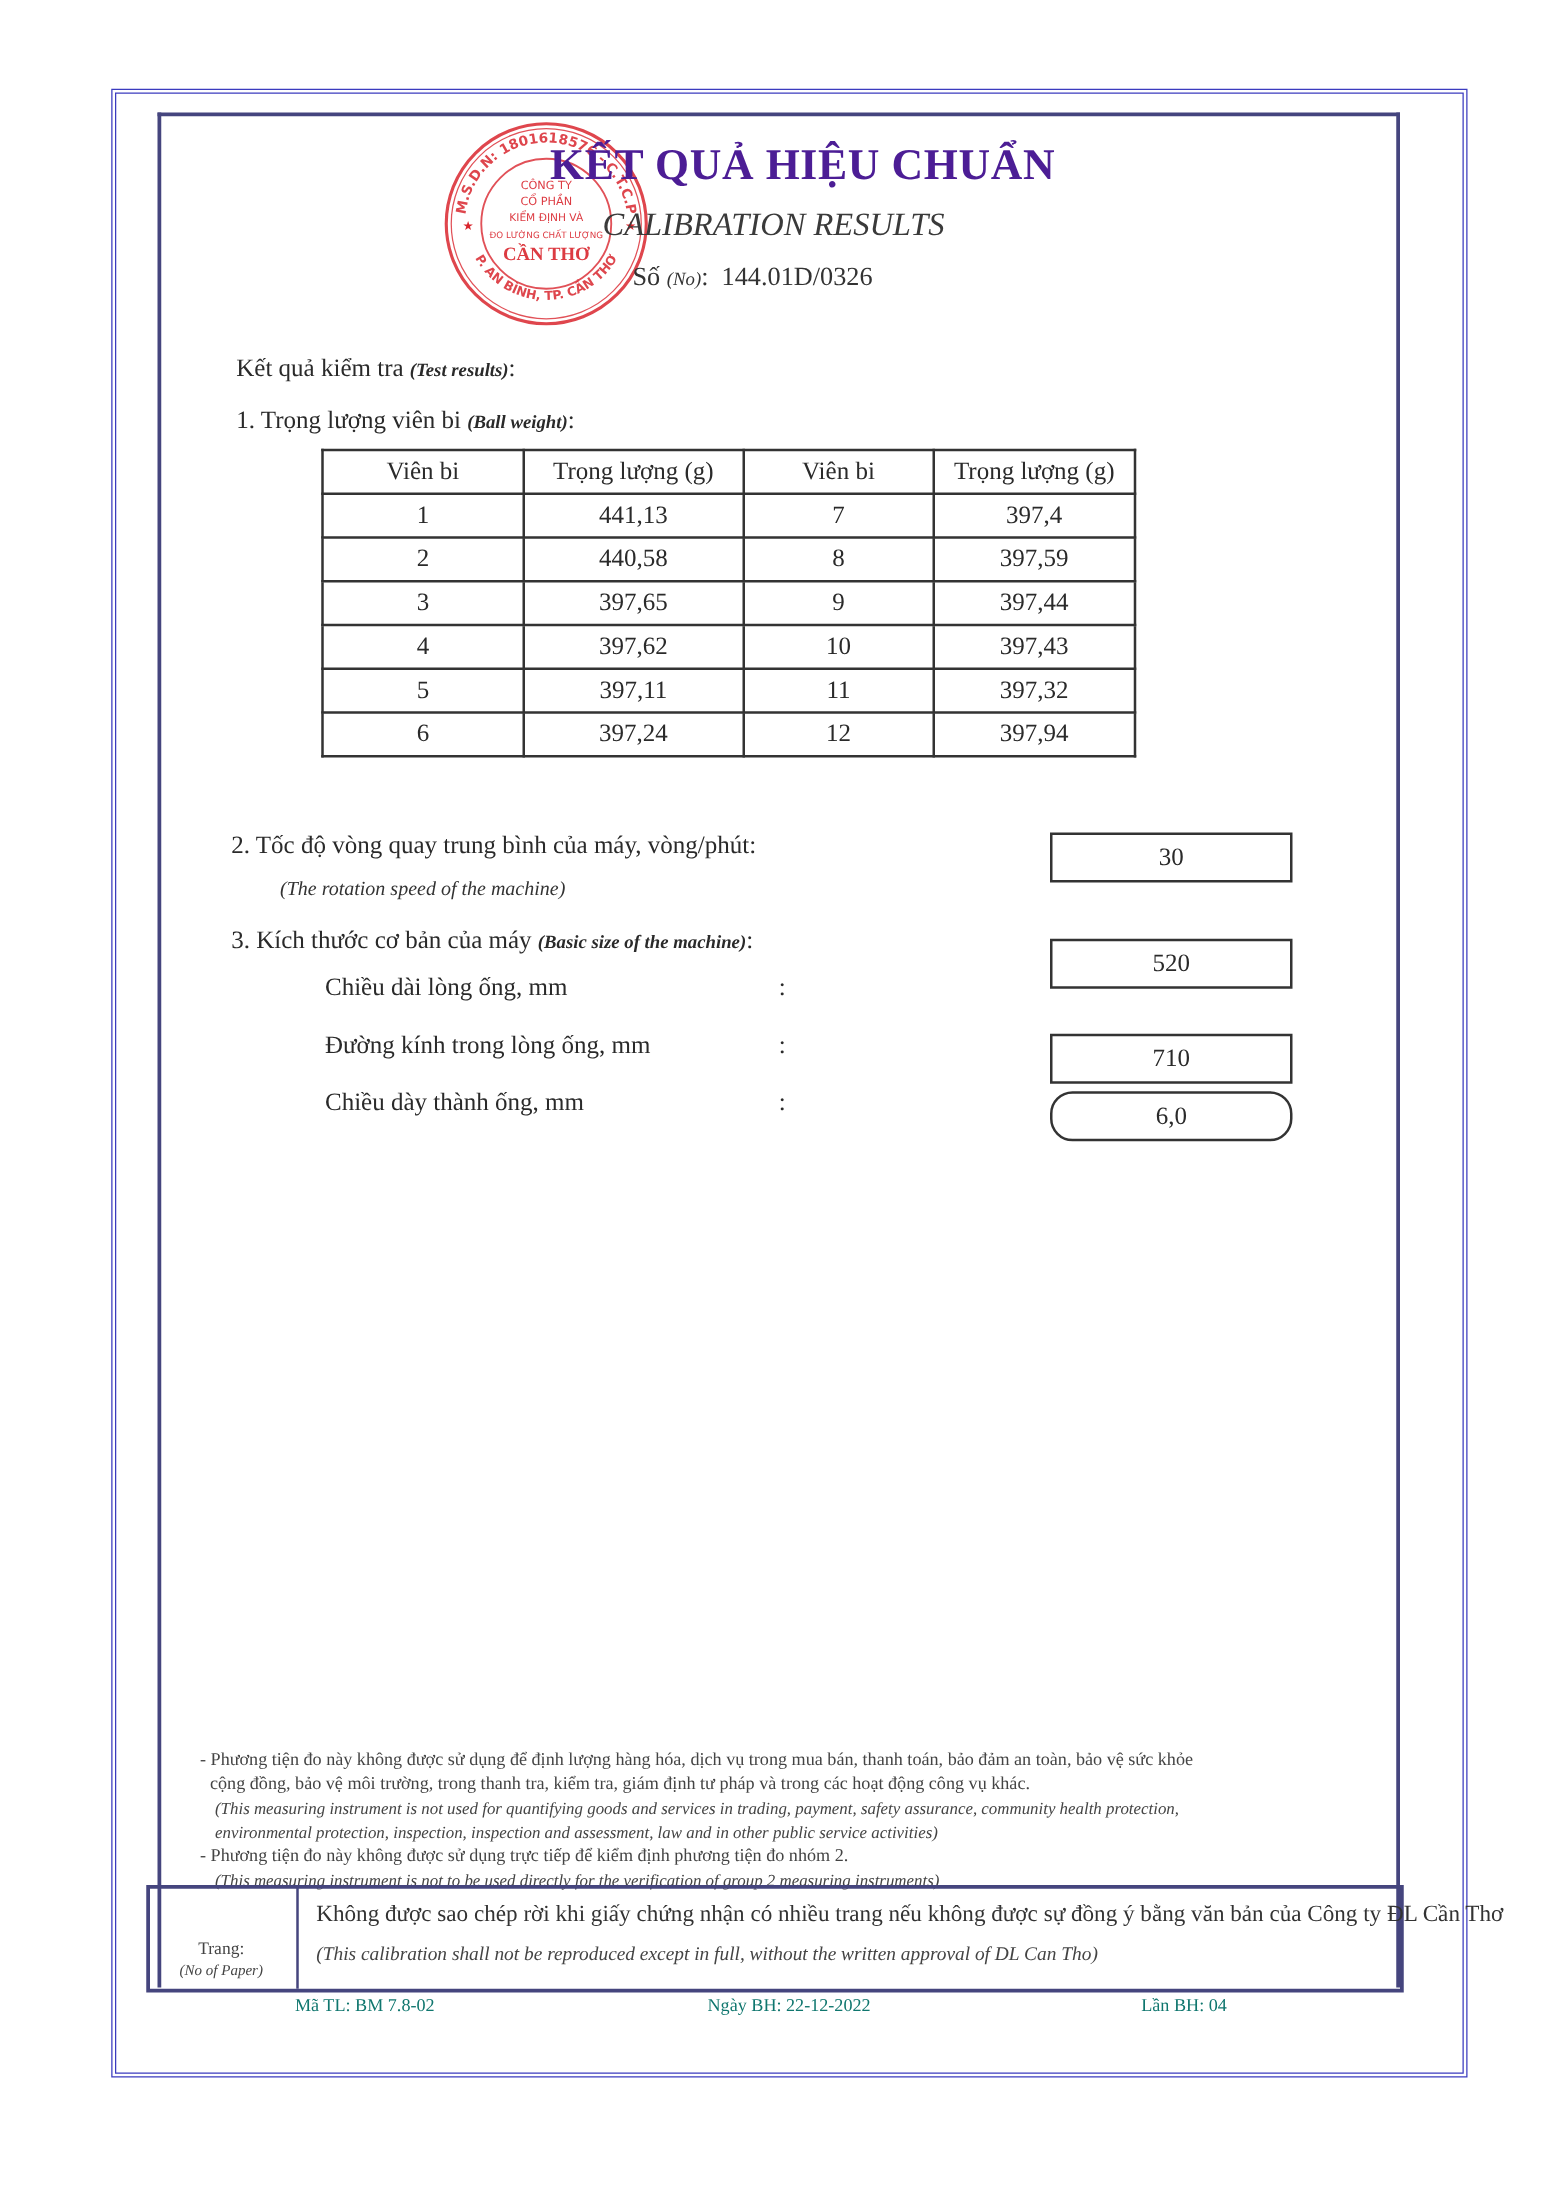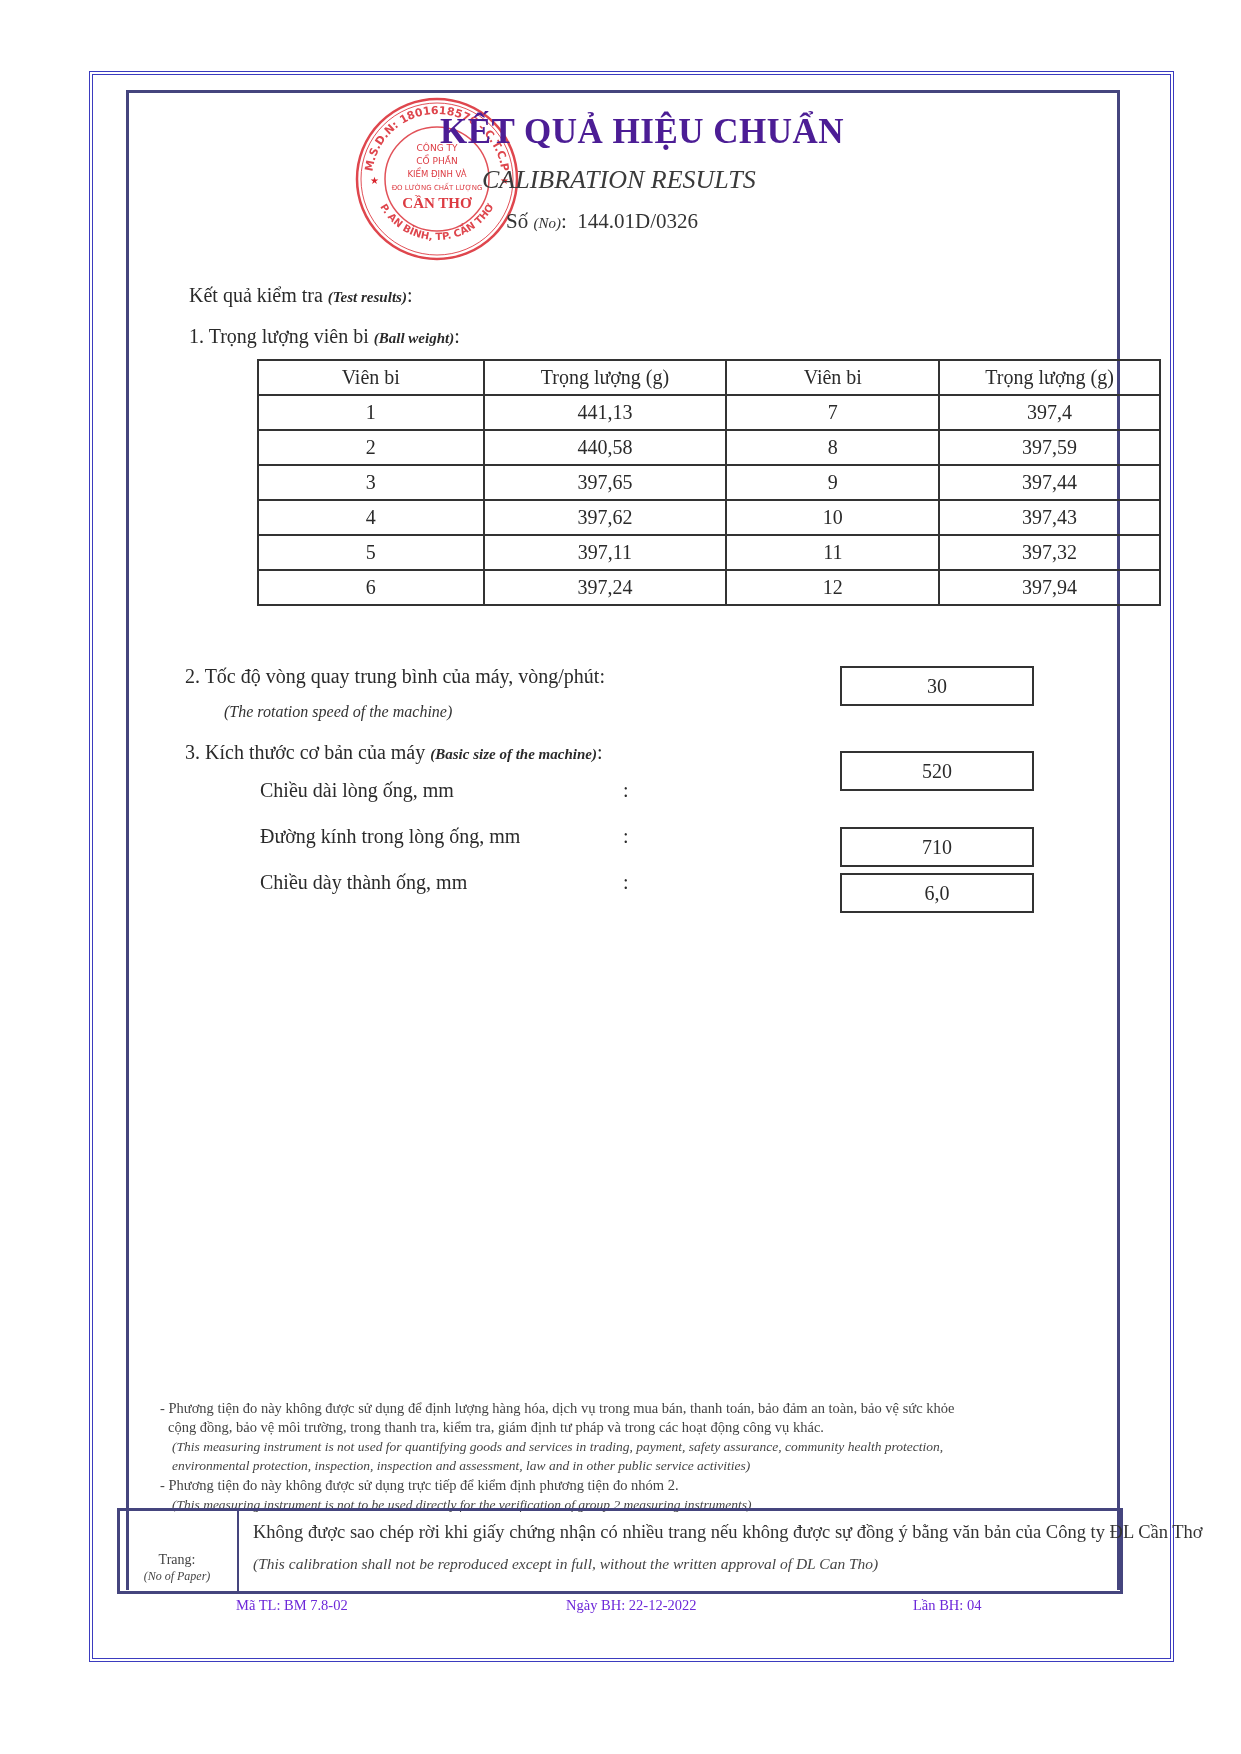--- a/index.html
+++ b/index.html
@@ -11,37 +11,37 @@
   .doc-frame { left:126px; top:90px; width:988px; height:1497px;
                border:3px solid #45457e; border-bottom:none; }
   .title { left:440px; top:112px; font-size:35px; font-weight:bold; letter-spacing:0.5px; color:#4c1d95; white-space:nowrap; }
   .subtitle { left:482px; top:165px; font-size:26px; font-style:italic; color:#3a3a3a; white-space:nowrap; }
   .certno { left:506px; top:209px; font-size:21px; color:#333; white-space:nowrap; }
   .certno i { font-size:15px; }
   .stamp { left:354px; top:96px; width:166px; height:166px; }
   .line { font-size:20px; white-space:nowrap; color:#2a2a2a; }
   .line i { font-size:15px; font-weight:bold; }
   .small-it { font-size:16px; font-style:italic; color:#333; white-space:nowrap; }
-  table.ball { position:absolute; left:257px; top:359px; width:904px; border-collapse:collapse; }
+  table.ball { position:absolute; left:257px; top:359px; width:652px; border-collapse:collapse; }
   table.ball td, table.ball th { border:2px solid #333; height:33px; text-align:center;
       font-size:20px; font-weight:normal; padding:0; color:#2a2a2a; }
   table.ball col.c1 { width:194px; } table.ball col.c2 { width:209px; }
   table.ball col.c3 { width:183px; } table.ball col.c4 { width:190px; }
   .valbox { position:absolute; left:840px; width:190px; height:36px; border:2px solid #333;
             text-align:center; font-size:20px; line-height:36px; color:#2a2a2a;margin-top:16px; }
   .colon { position:absolute; left:623px; font-size:20px; }
   .note { font-size:14.5px; color:#444; white-space:nowrap; }
   .note-it { font-size:13.5px; font-style:italic; color:#444; white-space:nowrap; }
   .footer-box { left:117px; top:1508px; width:1000px; height:80px; border:3px solid #45457e; }
   .footer-divider { left:237px; top:1508px; width:0; height:83px; border-left:2px solid #45457e; }
   .page-label { left:122px; top:1524px; width:110px; text-align:center; font-size:14px; color:#444; line-height:16px;margin-top:28px; }
   .page-label i { font-size:12px; }
   .footer-text { left:253px; top:1522px; font-size:18.5px; color:#333; white-space:nowrap; }
   .footer-text-it { left:253px; top:1555px; font-size:15.5px; font-style:italic; color:#444; white-space:nowrap; }
-  .meta { top:1597px; font-size:14.5px; color:#6d28d9; white-space:nowrap; }
+  .meta { top:1597px; font-size:14.5px; color:#0f766e; white-space:nowrap; }
 </style>
 </head>
 <body>
 
 <div class="abs outer-frame"></div>
 <div class="abs doc-frame"></div>
 
 <svg class="abs stamp" viewBox="0 0 166 166">
   <defs>
     <path id="arcTop" d="M 18 83 A 65 65 0 0 1 148 83"></path>
@@ -152,21 +152,21 @@
 <div class="abs line" style="left:260px; top:779px;">Chiều dài lòng ống, mm</div>
 <div class="colon" style="top:779px;">:</div>
 <div class="valbox" style="top:735px;">520</div>
 
 <div class="abs line" style="left:260px; top:825px;">Đường kính trong lòng ống, mm</div>
 <div class="colon" style="top:825px;">:</div>
 <div class="valbox" style="top:811px;">710</div>
 
 <div class="abs line" style="left:260px; top:871px;">Chiều dày thành ống, mm</div>
 <div class="colon" style="top:871px;">:</div>
-<div class="valbox" style="top:857px;">6,0</div>
+<div class="valbox" style="top:857px;border-radius:18px;">6,0</div>
 
 <div class="abs note" style="left:160px; top:1400px;">- Phương tiện đo này không được sử dụng để định lượng hàng hóa, dịch vụ trong mua bán, thanh toán, bảo đảm an toàn, bảo vệ sức khỏe</div>
 <div class="abs note" style="left:168px; top:1419px;">cộng đồng, bảo vệ môi trường, trong thanh tra, kiểm tra, giám định tư pháp và trong các hoạt động công vụ khác.</div>
 <div class="abs note-it" style="left:172px; top:1439px;">(This measuring instrument is not used for quantifying goods and services in trading, payment, safety assurance, community health protection,</div>
 <div class="abs note-it" style="left:172px; top:1458px;">environmental protection, inspection, inspection and assessment, law and in other public service activities)</div>
 <div class="abs note" style="left:160px; top:1477px;">- Phương tiện đo này không được sử dụng trực tiếp để kiểm định phương tiện đo nhóm 2.</div>
 <div class="abs note-it" style="left:172px; top:1497px;">(This measuring instrument is not to be used directly for the verification of group 2 measuring instruments)</div>
 
 <div class="abs footer-box"></div>
 <div class="abs footer-divider"></div>

